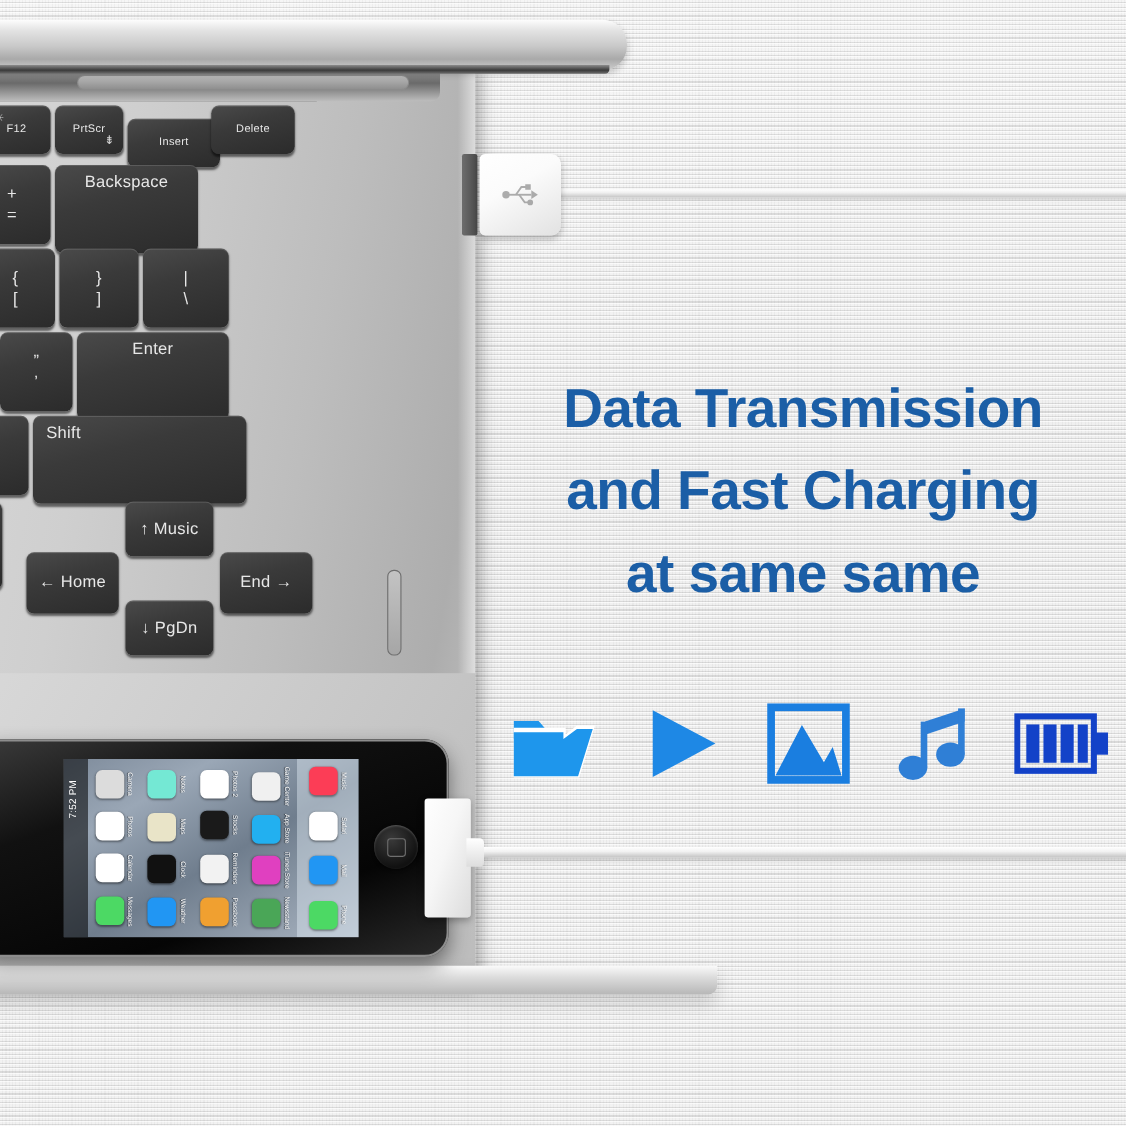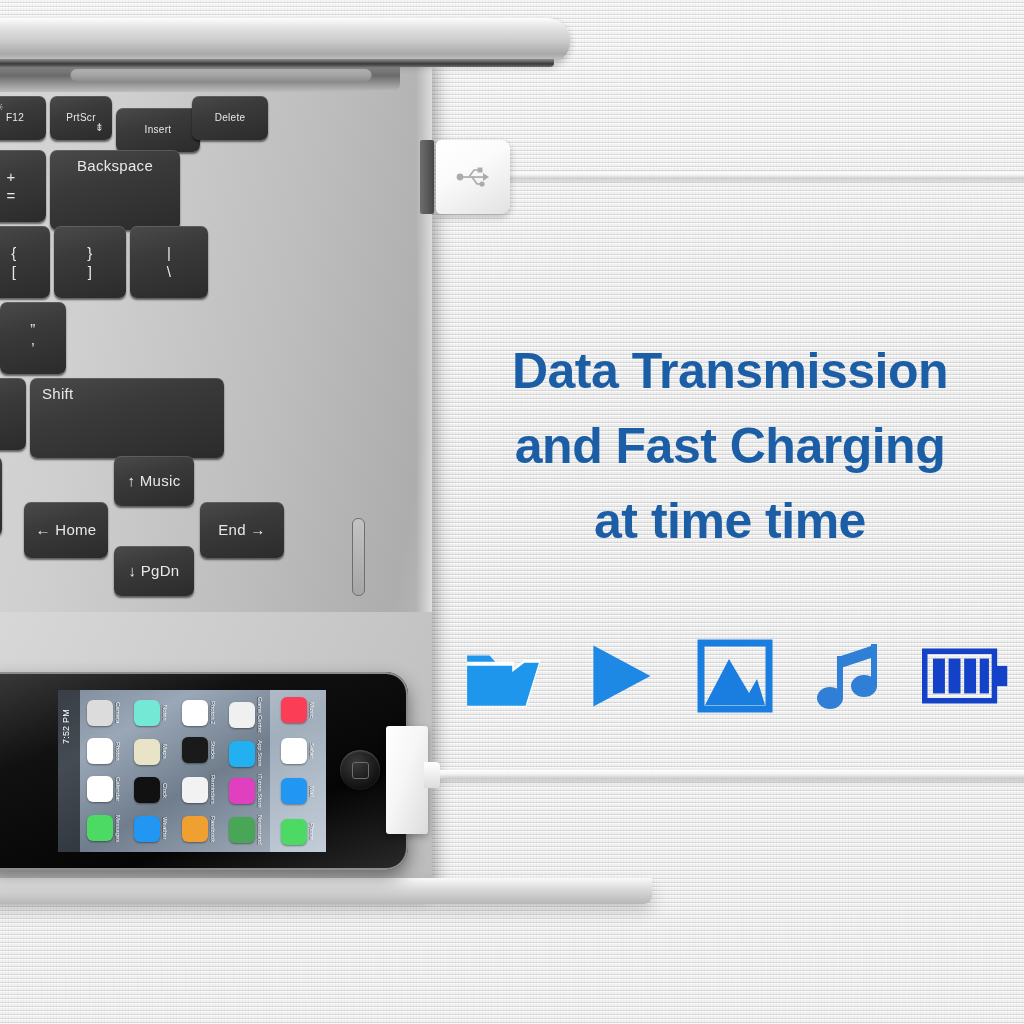--- a/index.html
+++ b/index.html
@@ -250,20 +250,23 @@
           <span class="lbl">]</span>
         </div>
         <div class="key dual" style="left: 192px; top: 130px; width: 78px; height: 72px;">
           <span class="lbl">|</span>
           <span class="lbl">\</span>
         </div>
         <div class="key dual" style="left: 62px; top: 206px; width: 66px; height: 72px;">
           <span class="lbl">”</span>
           <span class="lbl">’</span>
         </div>
+        <div class="key" style="left: 132px; top: 206px; width: 138px; height: 72px; align-items: flex-start; padding-top: 8px;">
+          <span class="lbl">Enter</span>
+        </div>
         <div class="key dual" style="left: 22px; top: 282px; width: 66px; height: 72px;"></div>
         <div class="key" style="left: 92px; top: 282px; width: 182px; height: 72px; align-items: flex-start; padding-top: 8px; justify-content: flex-start; padding-left: 12px;">
           <span class="lbl">Shift</span>
         </div>
         <div class="key" style="left: -40px; top: 360px; width: 92px; height: 72px; align-items: flex-start; padding-top: 8px; justify-content: flex-start; padding-left: 12px;"></div>
         <div class="key" style="left: 86px; top: 406px; width: 84px; height: 56px;">
           <span class="lbl">← Home</span>
         </div>
         <div class="key" style="left: 176px; top: 360px; width: 80px; height: 50px;">
           <span class="lbl">↑ Music</span>
@@ -390,21 +393,21 @@
       <path d="M27 7 L33 11 L27 15 Z" fill="#6f6f6f"></path>
     </svg>
   </div>
   <div class="cable-bottom"></div>
   <div class="lightning-plug"></div>
   <div class="lightning-tip"></div>
 
   <div class="headline" style="color: rgb(27, 94, 166);">
     <span class="line">Data Transmission</span>
     <span class="line">and Fast Charging</span>
-    <span class="line">at time time</span>
+    <span class="line">at same same</span>
   </div>
 
   <div class="icons">
     <div class="feat">
       <svg viewBox="0 0 80 72" width="82" height="74">
         <path d="M4 16 h22 l7 8 h12 v8 H4 Z" fill="#1e96ec"></path>
         <path d="M4 22 h46 v6 l10 -8 h16 l-14 46 H4 Z" fill="#ffffff"></path>
         <path d="M4 26 h44 v6 l12 -9 h14 l-13 42 H4 Z" fill="#1e96ec"></path>
       </svg>
     </div>

